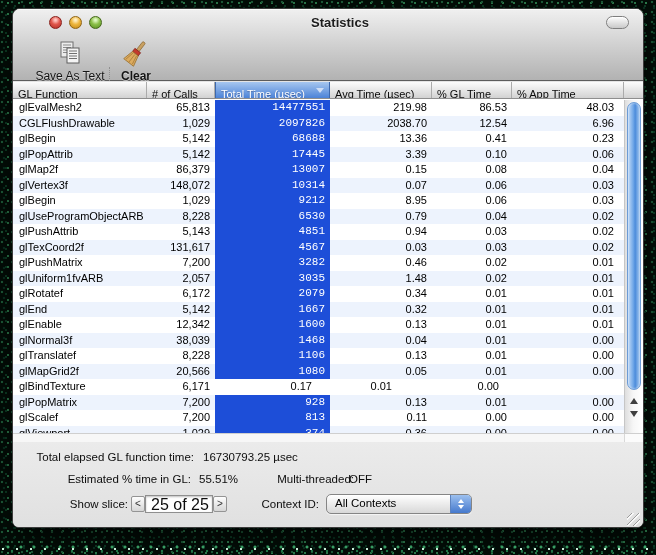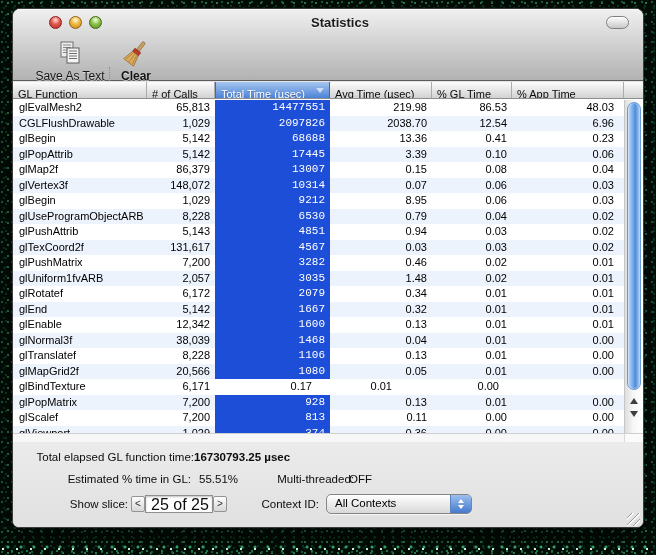--- a/index.html
+++ b/index.html
@@ -385,21 +385,21 @@
       </div>
     </div>
 
     <div class="hstrip">
       <div class="hcorner"></div>
     </div>
   </div>
 
   <div class="panel">
     <div class="plabel" style="left:0; width:181px; top:9px;">Total elapsed GL function time:</div>
-    <div class="pvalue" style="left:181px; top:9px;font-weight:bold;">16730793.25 µsec</div>
+    <div class="pvalue" style="left:190px; top:9px;">16730793.25 µsec</div>
 
     <div class="plabel" style="left:0; width:178px; top:31px;">Estimated % time in GL:</div>
     <div class="pvalue" style="left:186px; top:31px;">55.51%</div>
 
     <div class="plabel" style="left:256px; width:85px; top:31px;">Multi-threaded:</div>
     <div class="pvalue" style="left:336px; top:31px;">OFF</div>
 
     <div class="plabel" style="left:0; width:115px; top:56px;">Show slice:</div>
     <div class="stepper-btn" style="left:118px;">&lt;</div>
     <div class="slice-field">25 of 25</div>

